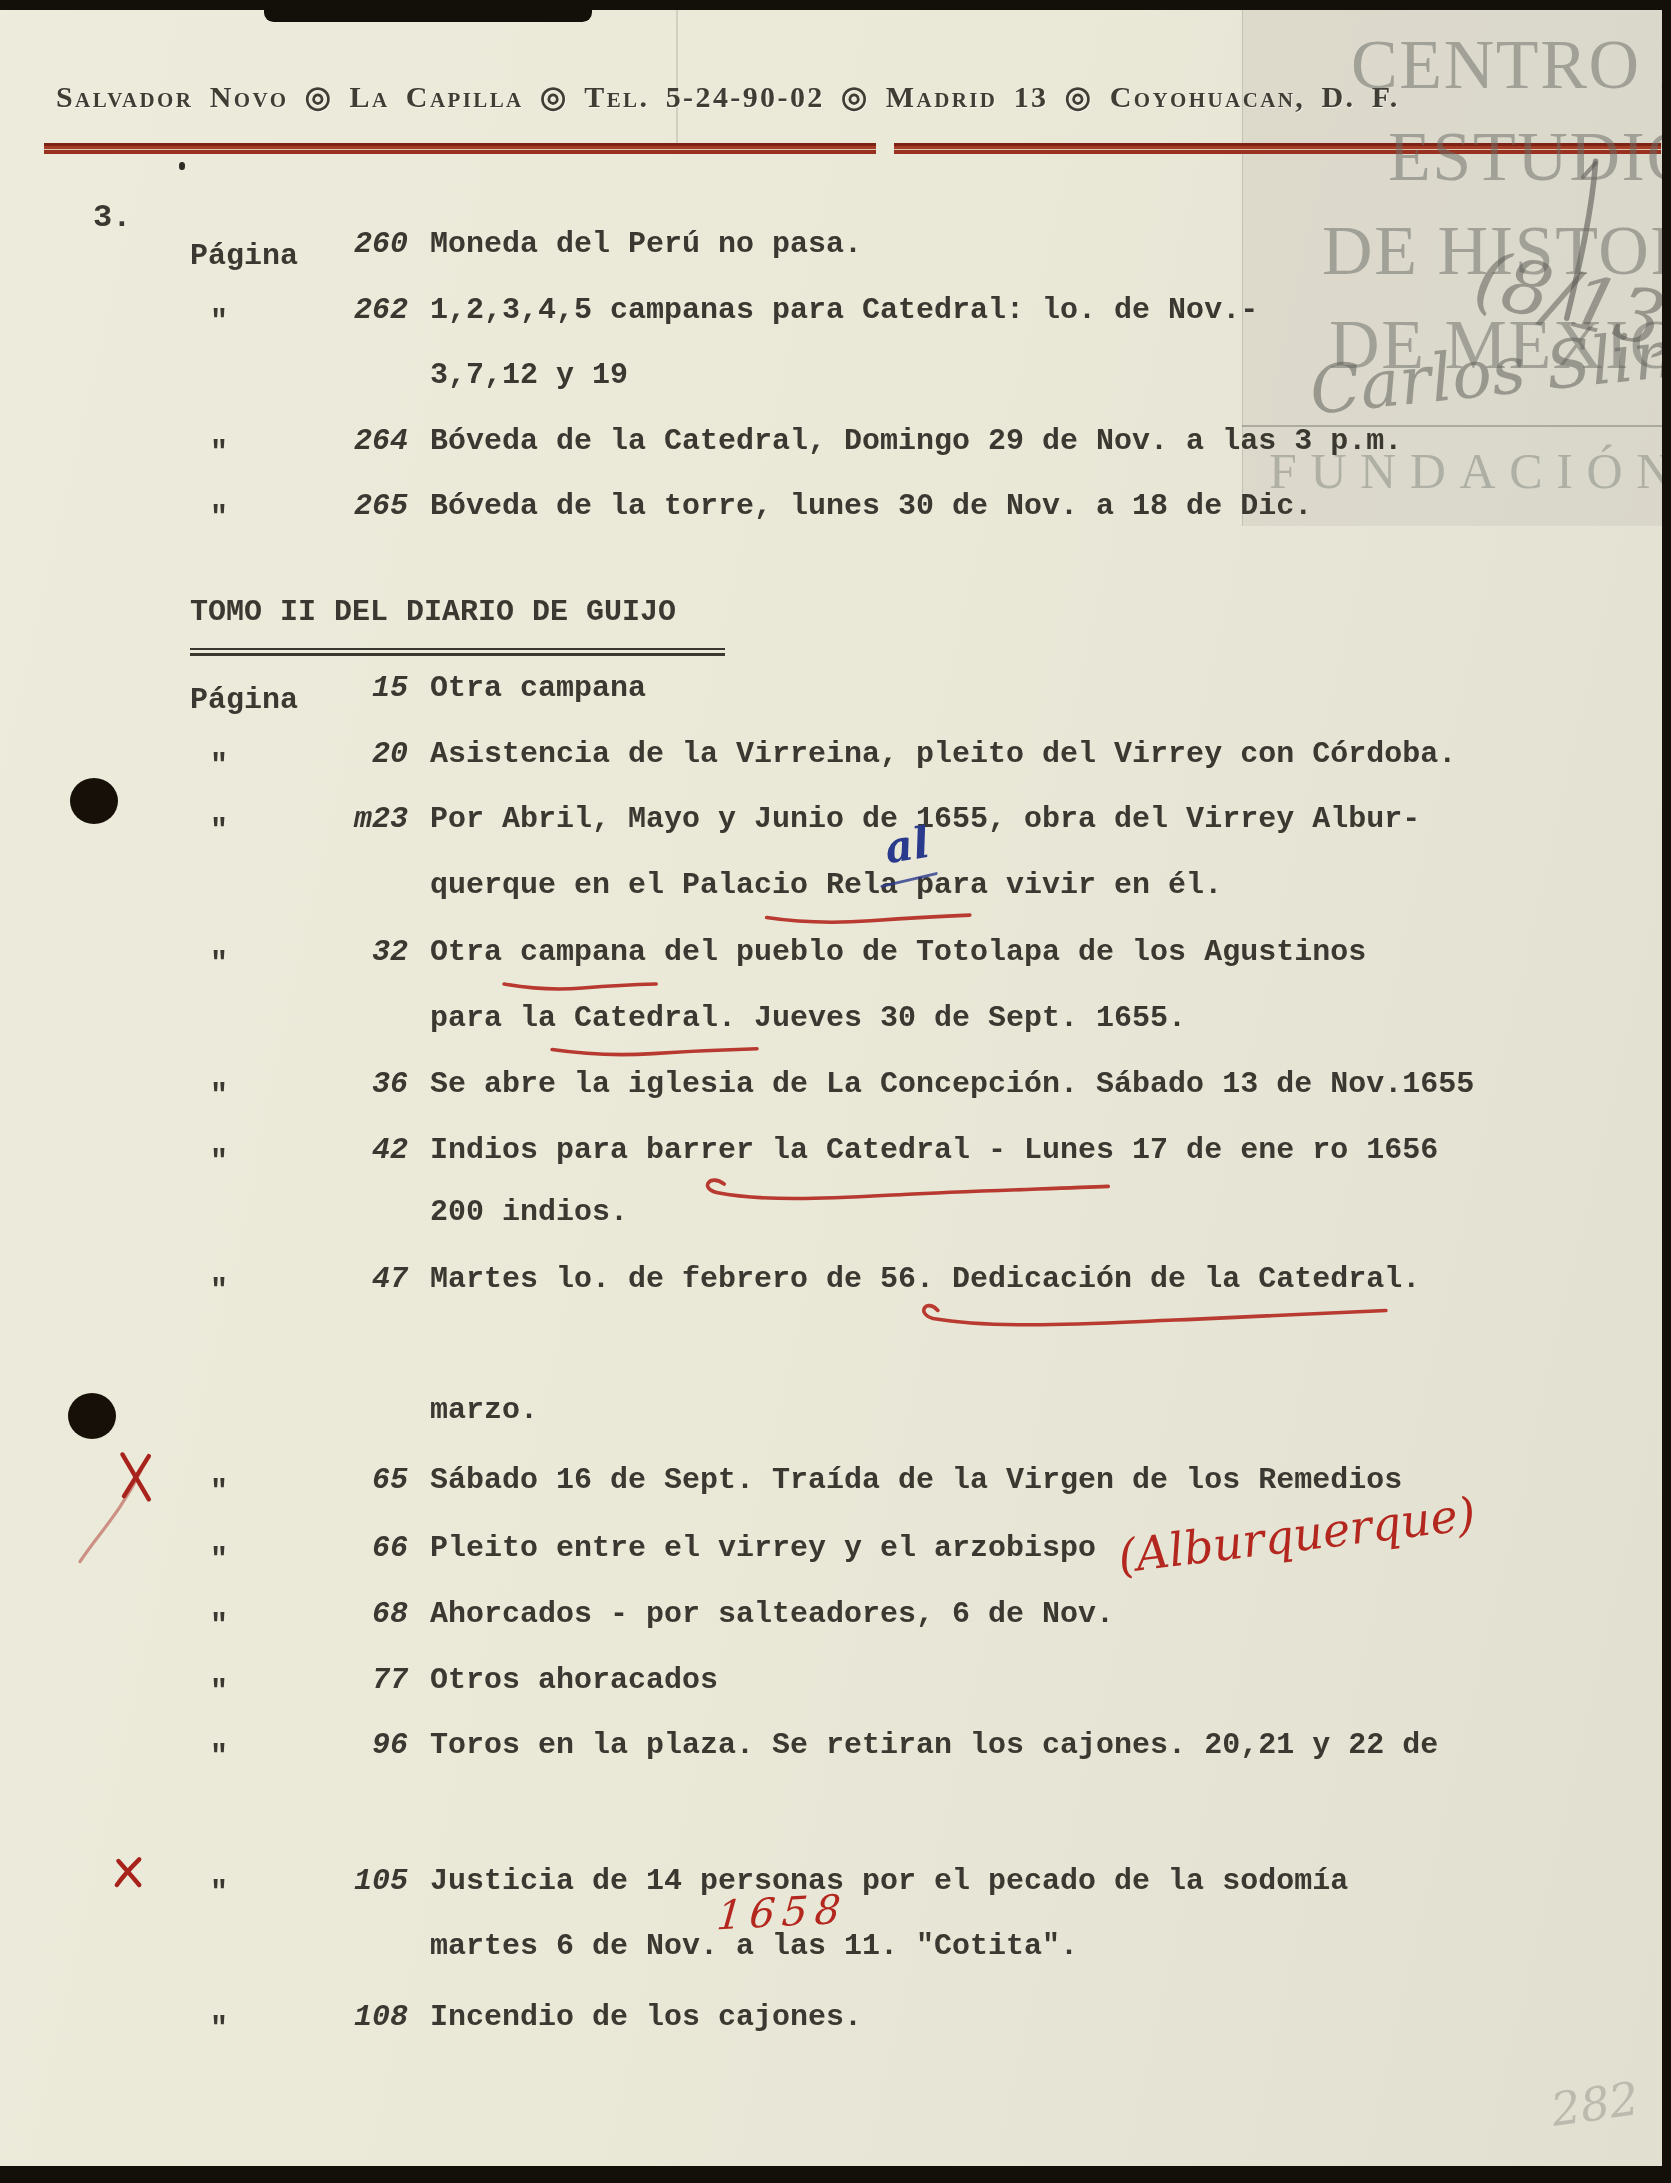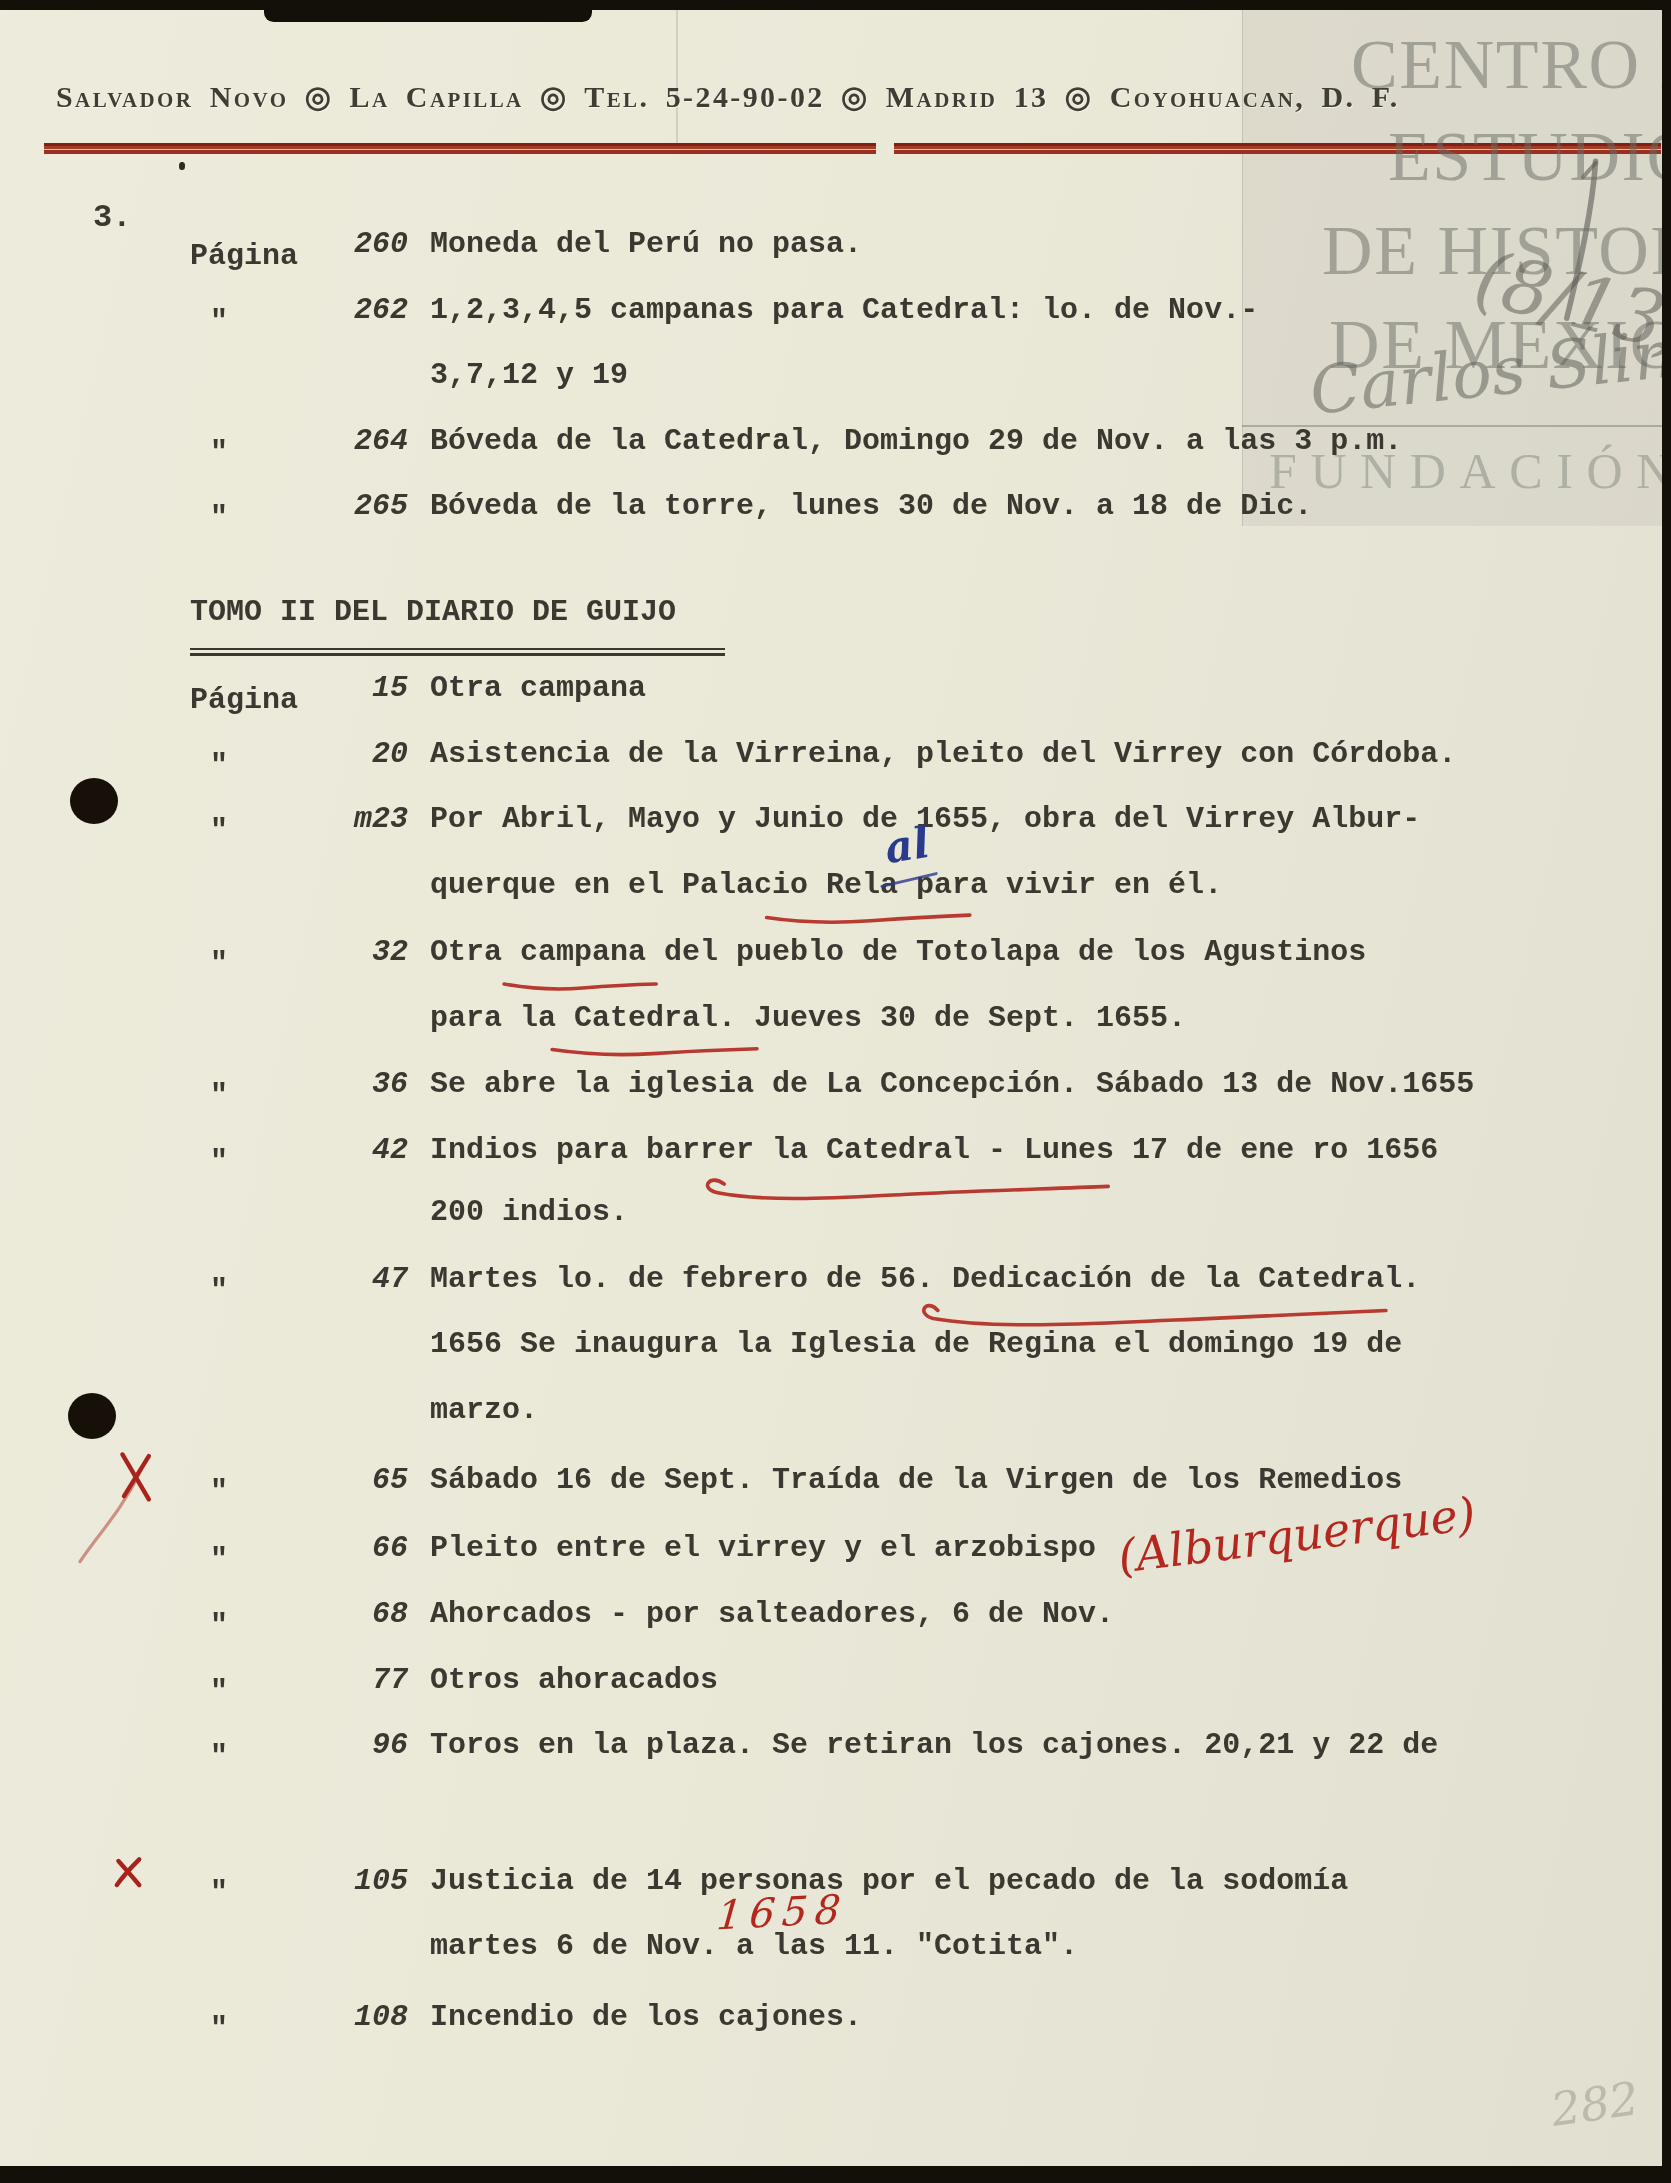--- a/index.html
+++ b/index.html
@@ -141,23 +141,20 @@
     <span class="txt">Indios para barrer la Catedral - Lunes 17 de ene ro 1656</span>
   </div>
   <div class="row typed" style="top:1185px">
     <span class="txt">200 indios.</span>
   </div>
   <div class="row typed" style="top:1252px">
     <span class="lbl ditto">"</span>
     <span class="num">47</span>
     <span class="txt">Martes lo. de febrero de 56. Dedicación de la Catedral.</span>
   </div>
-  <div class="row typed" style="top:1317px">
-    <span class="txt">1656 Se inaugura la Iglesia de Regina el domingo 19 de</span>
-  </div>
   <div class="row typed" style="top:1383px">
     <span class="txt">marzo.</span>
   </div>
   <div class="row typed" style="top:1453px">
     <span class="lbl ditto">"</span>
     <span class="num">65</span>
     <span class="txt">Sábado 16 de Sept. Traída de la Virgen de los Remedios</span>
   </div>
   <div class="row typed" style="top:1521px">
     <span class="lbl ditto">"</span>

